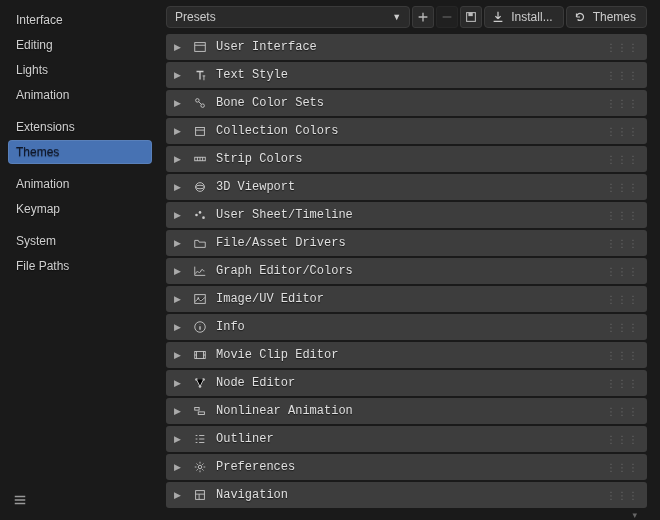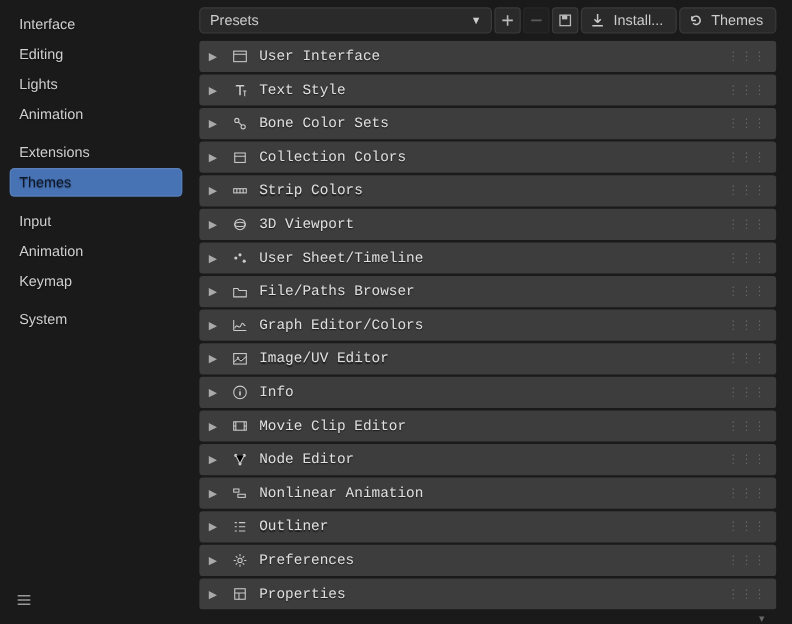--- a/index.html
+++ b/index.html
@@ -34,26 +34,26 @@
         <div class="sidebar-item">Interface</div>
         <div class="sidebar-item">Editing</div>
         <div class="sidebar-item">Lights</div>
         <div class="sidebar-item">Animation</div>
       </div>
       <div class="sidebar-group">
         <div class="sidebar-item">Extensions</div>
         <div class="sidebar-item active">Themes</div>
       </div>
       <div class="sidebar-group">
-        <div class="sidebar-item">Input</div>
         <div class="sidebar-item">Animation</div>
         <div class="sidebar-item">Keymap</div>
       </div>
       <div class="sidebar-group">
         <div class="sidebar-item">System</div>
+        <div class="sidebar-item">File Paths</div>
       </div>
     </div>
   <div class="sidebar-bottom">
     <div class="hamburger">
       <svg viewBox="0 0 16 16">
           <path stroke="currentColor" stroke-width="1.5" d="M2 4h12M2 8h12M2 12h12"></path>
         </svg>
     </div>
   </div>
 </div>
@@ -173,21 +173,21 @@
         <span class="panel-label">User Sheet/Timeline</span>
         <span class="drag-handle">⋮⋮⋮</span>
       </div>
       <div class="panel-item">
         <span class="chevron">▶</span>
         <span class="panel-icon">
           <svg viewBox="0 0 16 16">
             <path fill="none" stroke="currentColor" d="M2 5h4l1 2h7v6H2z"></path>
           </svg>
         </span>
-        <span class="panel-label">File/Paths Browser</span>
+        <span class="panel-label">File/Asset Drivers</span>
         <span class="drag-handle">⋮⋮⋮</span>
       </div>
       <div class="panel-item">
         <span class="chevron">▶</span>
         <span class="panel-icon">
           <svg viewBox="0 0 16 16">
             <path fill="none" stroke="currentColor" d="M2 13h12M2 13V3"></path>
             <path fill="none" stroke="currentColor" d="M3 11c2-6 4 2 6-3s3 2 4 0"></path>
           </svg>
         </span>
@@ -274,18 +274,18 @@
         <span class="drag-handle">⋮⋮⋮</span>
       </div>
       <div class="panel-item">
         <span class="chevron">▶</span>
         <span class="panel-icon">
           <svg viewBox="0 0 16 16">
             <rect x="3" y="3" width="10" height="10" fill="none" stroke="currentColor"></rect>
             <path stroke="currentColor" d="M3 7h10M7 7v6"></path>
           </svg>
         </span>
-        <span class="panel-label">Properties</span>
+        <span class="panel-label">Navigation</span>
         <span class="drag-handle">⋮⋮⋮</span>
       </div>
     </div>
   <div class="scroll-indicator">▾</div>
 </div>
 
 </body></html>

